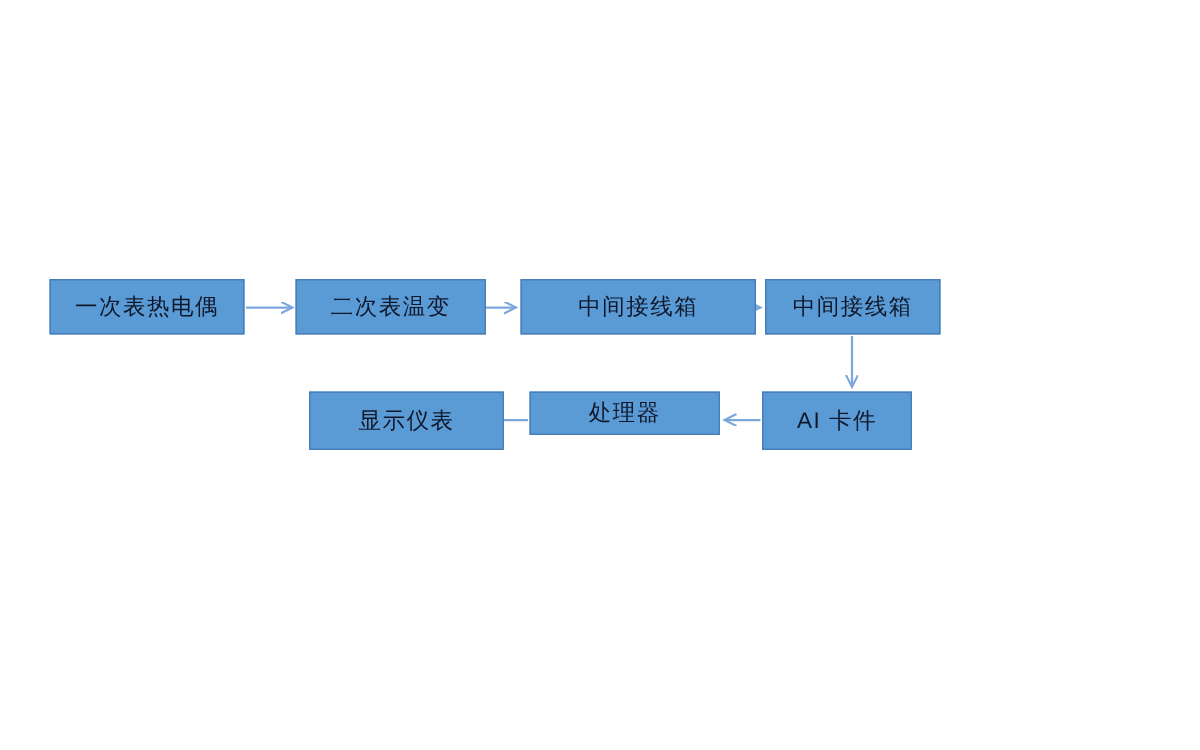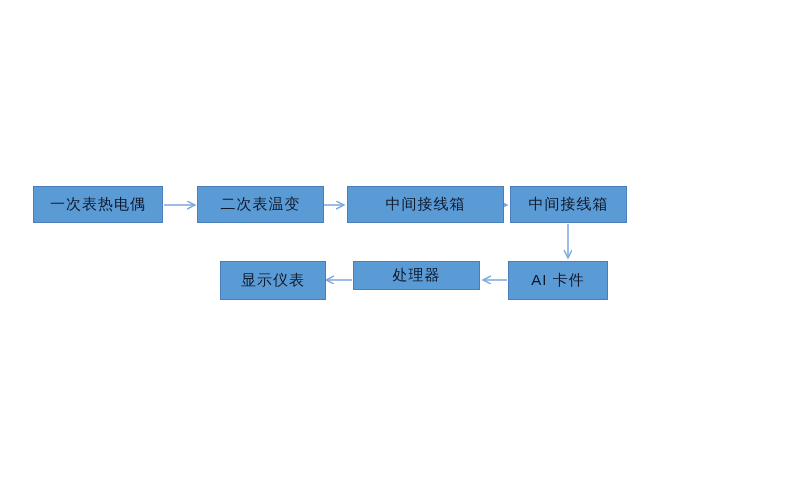--- a/index.html
+++ b/index.html
@@ -58,19 +58,19 @@
   </svg>
 
   <div class="node" style="left:33px;  top:186px; width:130px; height:37px;">一次表热电偶</div>
 
   <div class="node" style="left:197px; top:186px; width:127px; height:37px;">二次表温变</div>
 
   <div class="node" style="left:347px; top:186px; width:157px; height:37px;">中间接线箱</div>
 
   <div class="node" style="left:510px; top:186px; width:117px; height:37px;">中间接线箱</div>
 
-  <div class="node" style="left:220px; top:261px; width:106px; height:39px;">显示仪表</div>
+  <div class="node" style="left:206px; top:261px; width:130px; height:39px;">显示仪表</div>
 
   <div class="node" style="left:353px; top:261px; width:127px; height:29px;">处理器</div>
 
   <div class="node" style="left:508px; top:261px; width:100px; height:39px;">AI 卡件</div>
 
 </div>
 
 </body></html>

